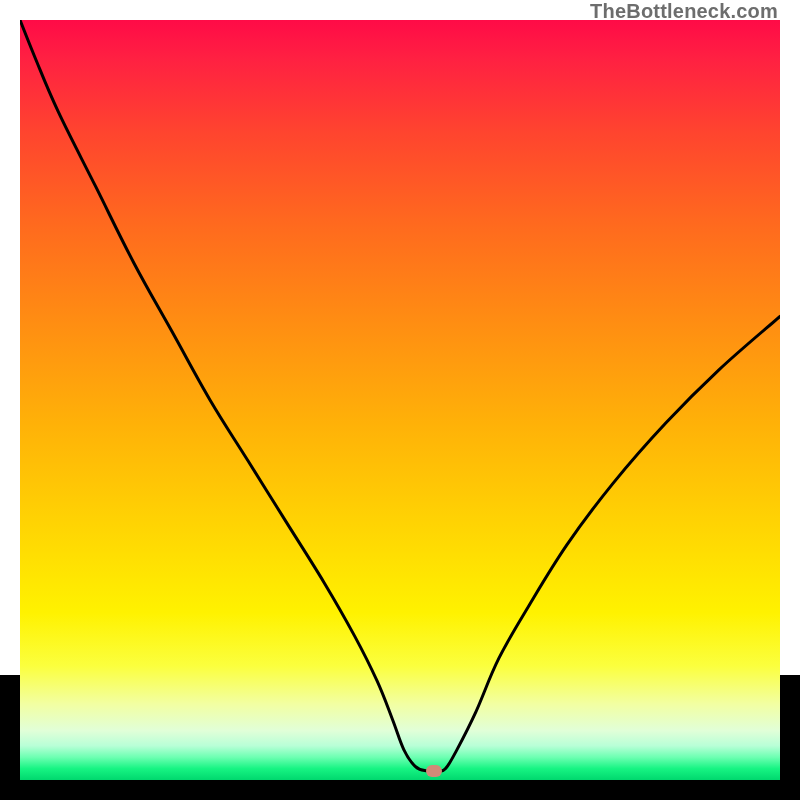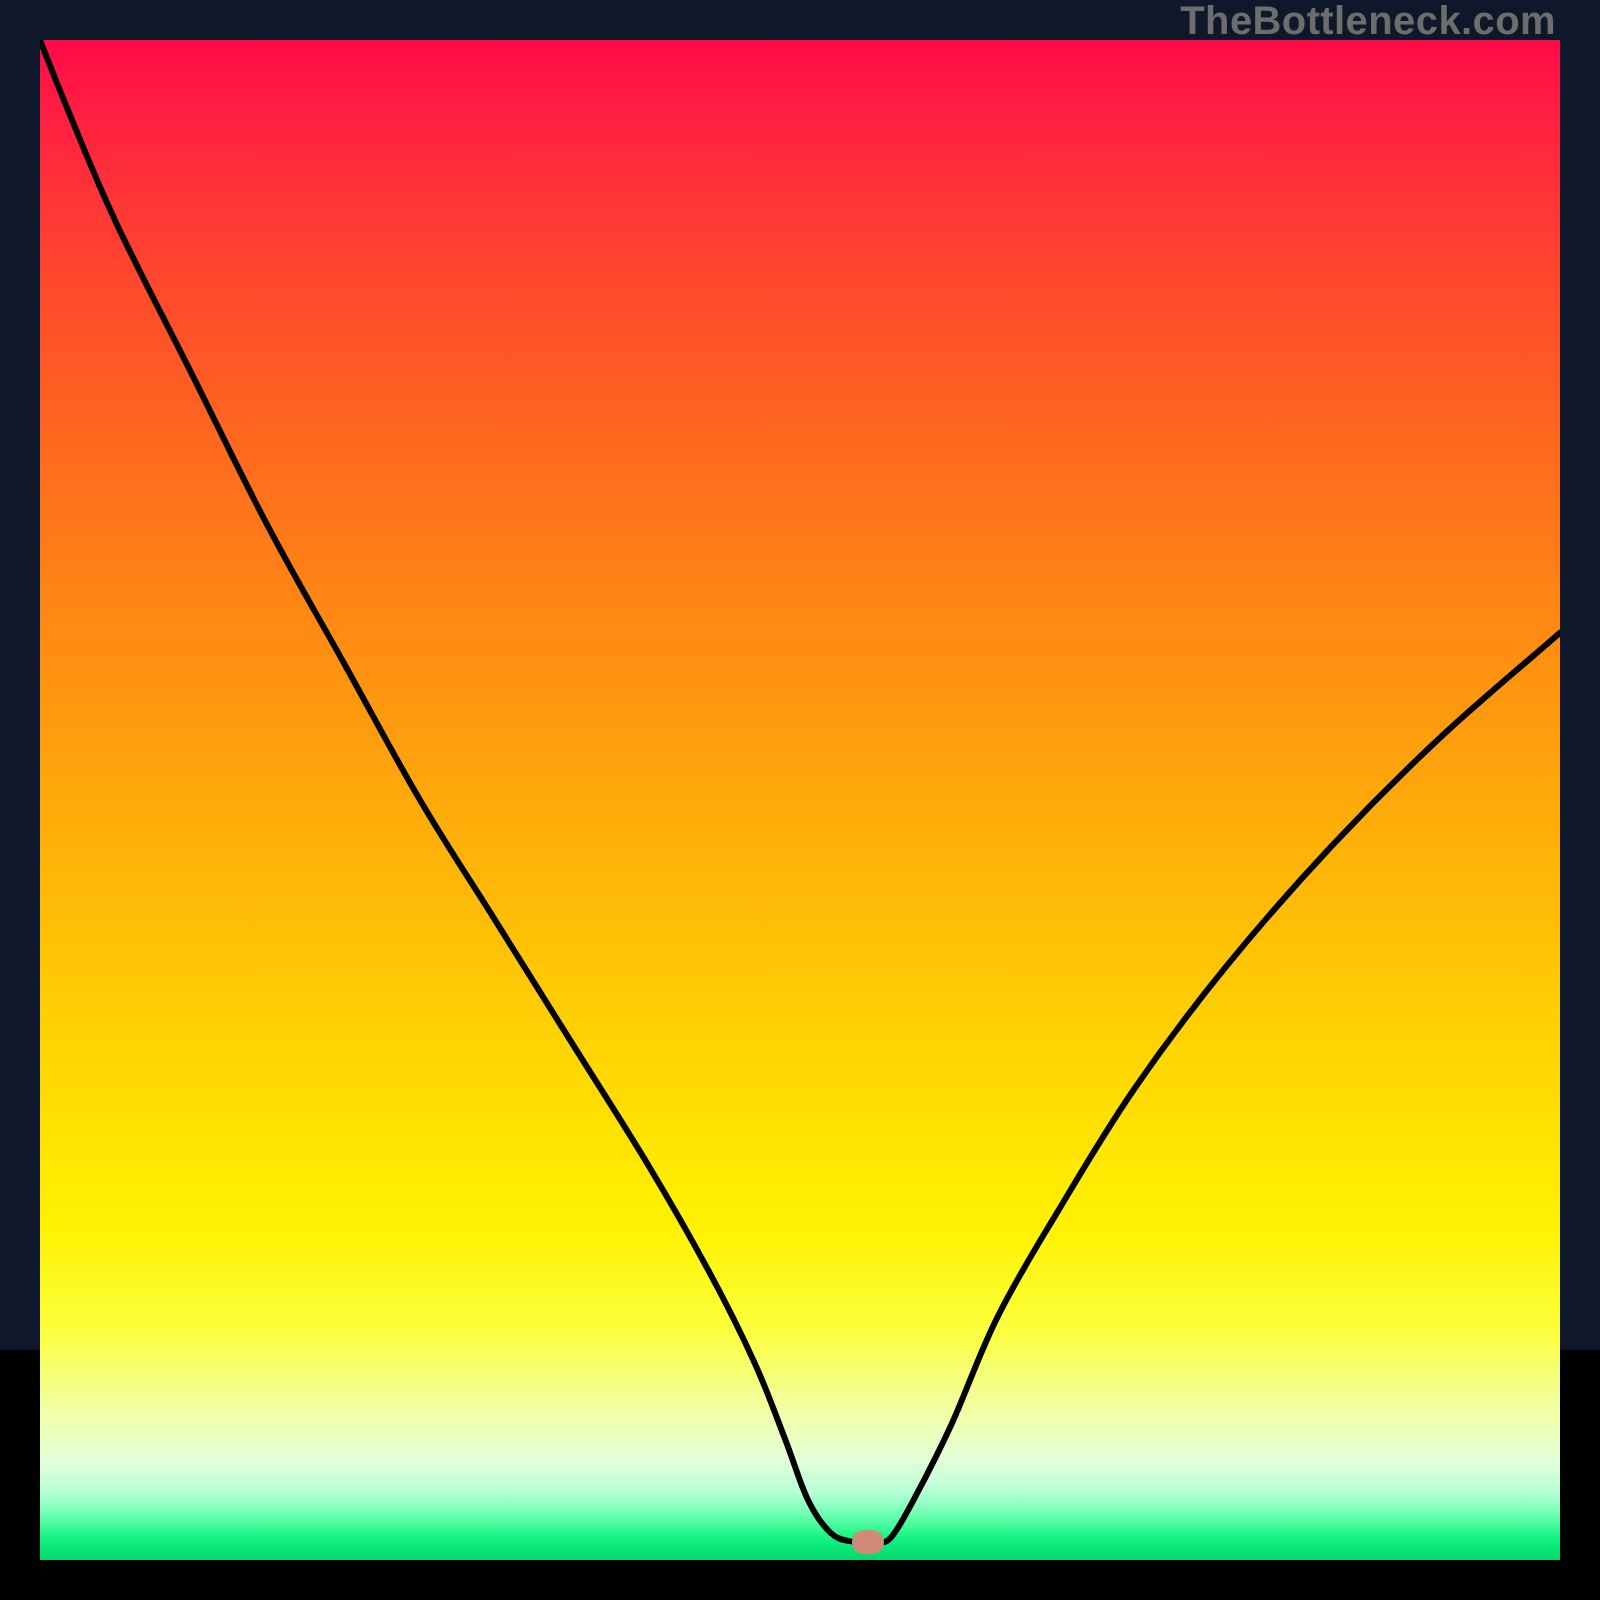--- a/index.html
+++ b/index.html
@@ -9,21 +9,21 @@
     height: 800px;
     background: #000;
     overflow: hidden;
   }
   .frame {
     position: absolute;
     top: 0;
     left: 0;
     width: 800px;
     height: 675px;
-    background: #0f172a;
+    background: #ffffff;
   }
   .plot {
     position: absolute;
     left: 20px;
     top: 20px;
     width: 760px;
     height: 760px;
     overflow: hidden;
   }
   .gradient {

